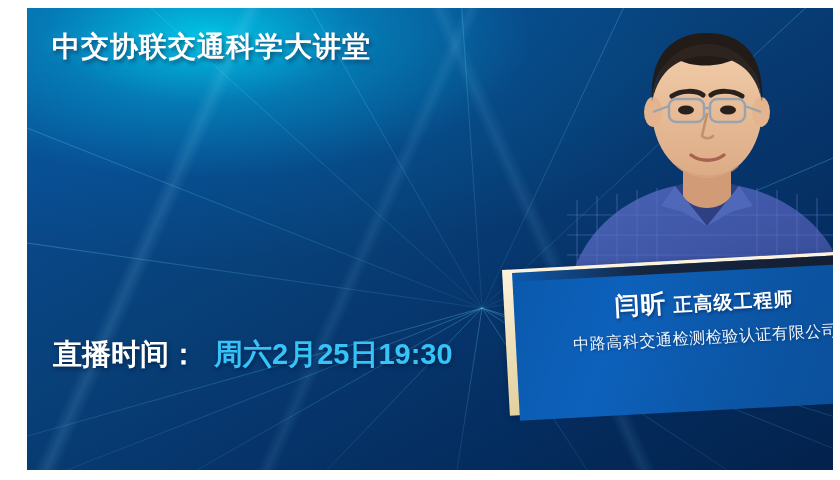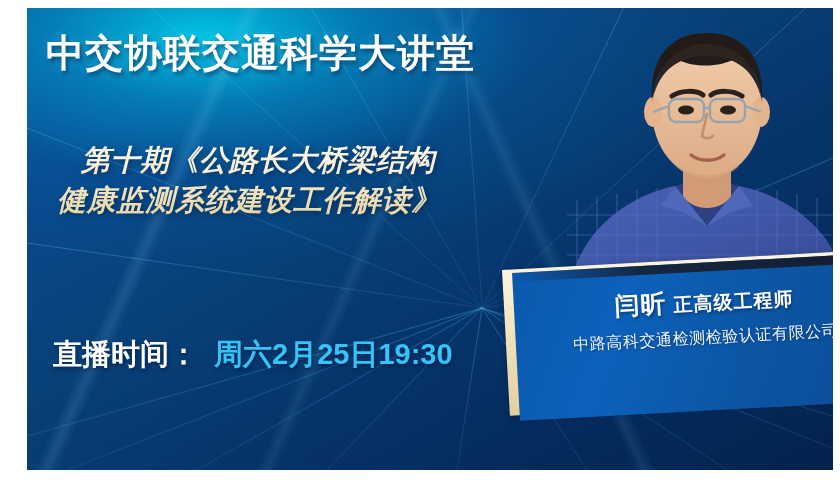--- a/index.html
+++ b/index.html
@@ -23,22 +23,22 @@
   
   .streaks{position:absolute;left:0;top:0;width:806px;height:462px;
      background:
        linear-gradient(114deg, rgba(255,255,255,0) 21%, rgba(150,225,255,.13) 22.2%, rgba(255,255,255,0) 23.4%),
        linear-gradient(114deg, rgba(255,255,255,0) 43%, rgba(150,225,255,.09) 44%, rgba(255,255,255,0) 45%),
        linear-gradient(66deg,  rgba(255,255,255,0) 60%, rgba(140,215,255,.10) 61%, rgba(255,255,255,0) 62.2%);
      pointer-events:none;}
 
   
   #headline{
-    position:absolute;left:19px;top:20px;
-    font-size:38px;font-weight:700;color:#ffffff;letter-spacing:1px;
+    position:absolute;left:25px;top:20px;
+    font-size:28px;font-weight:700;color:#ffffff;letter-spacing:1px;
     text-shadow:2px 3px 4px rgba(0,25,60,.55), 0 0 14px rgba(120,220,255,.25);
     white-space:nowrap;
   }
 
   
   #subtitle{
     position:absolute;left:30px;top:132px;width:530px;
     font-size:29px;font-weight:600;font-style:italic;line-height:1.38;
     letter-spacing:.5px;
     background:linear-gradient(180deg,#fffaf0 0%,#f7ecd2 42%,#e7d49f 100%);
@@ -228,24 +228,20 @@
 
           <path d="M134,155 C143,162 158,162 167,155" stroke="#a8614f" stroke-width="3.4" fill="none" stroke-linecap="round"></path>
 
           <path d="M120,166 C134,180 167,180 181,166" stroke="#cf9c77" stroke-width="2" fill="none" opacity=".6"></path>
         </g>
       </svg>
     </div>
 
     <div id="headline">中交协联交通科学大讲堂</div>
 
-    <div id="subtitle">
-      <span class="ln l1">第十期《公路长大桥梁结构</span>
-      <span class="ln l2">健康监测系统建设工作解读》</span>
-    </div>
 
     <div id="timeline">
       <span class="lbl">直播时间：</span><span class="val">周六2月25日19:30</span>
     </div>
 
     <div id="namecard-wrap">
       <div class="card-frame"></div>
       <div class="card-body"></div>
       <div class="card-topshadow"></div>
       <div class="card-text">

